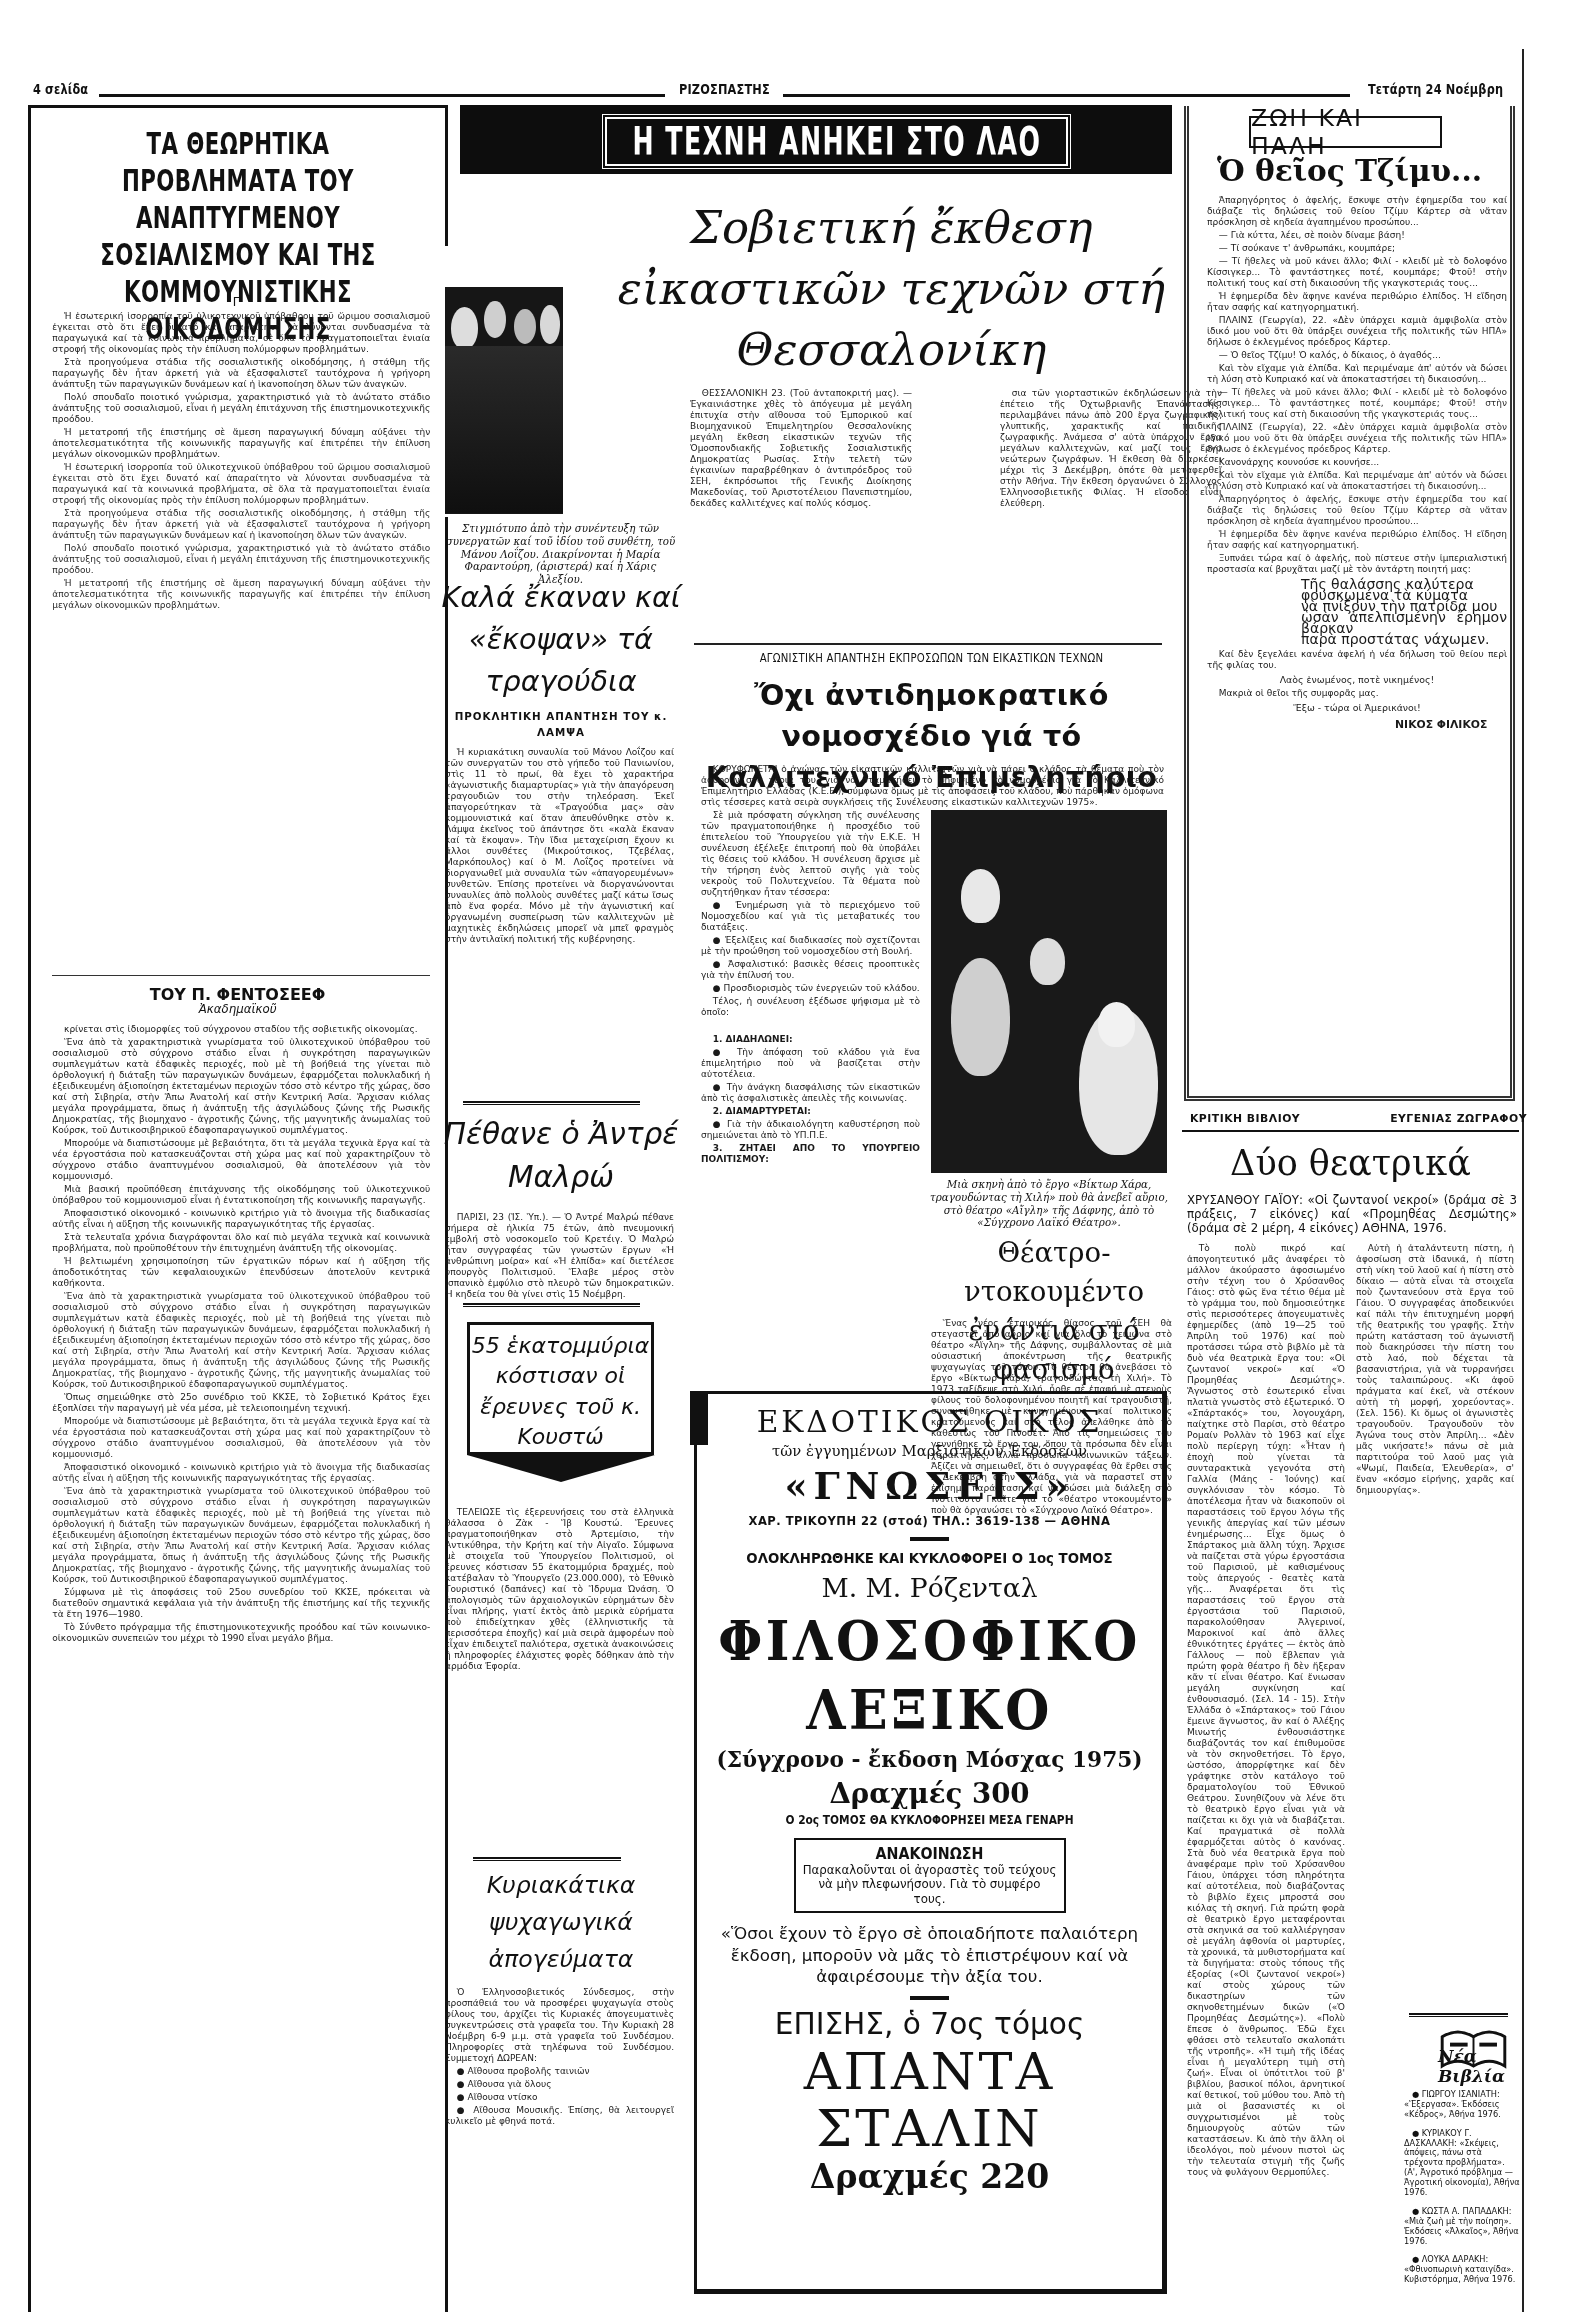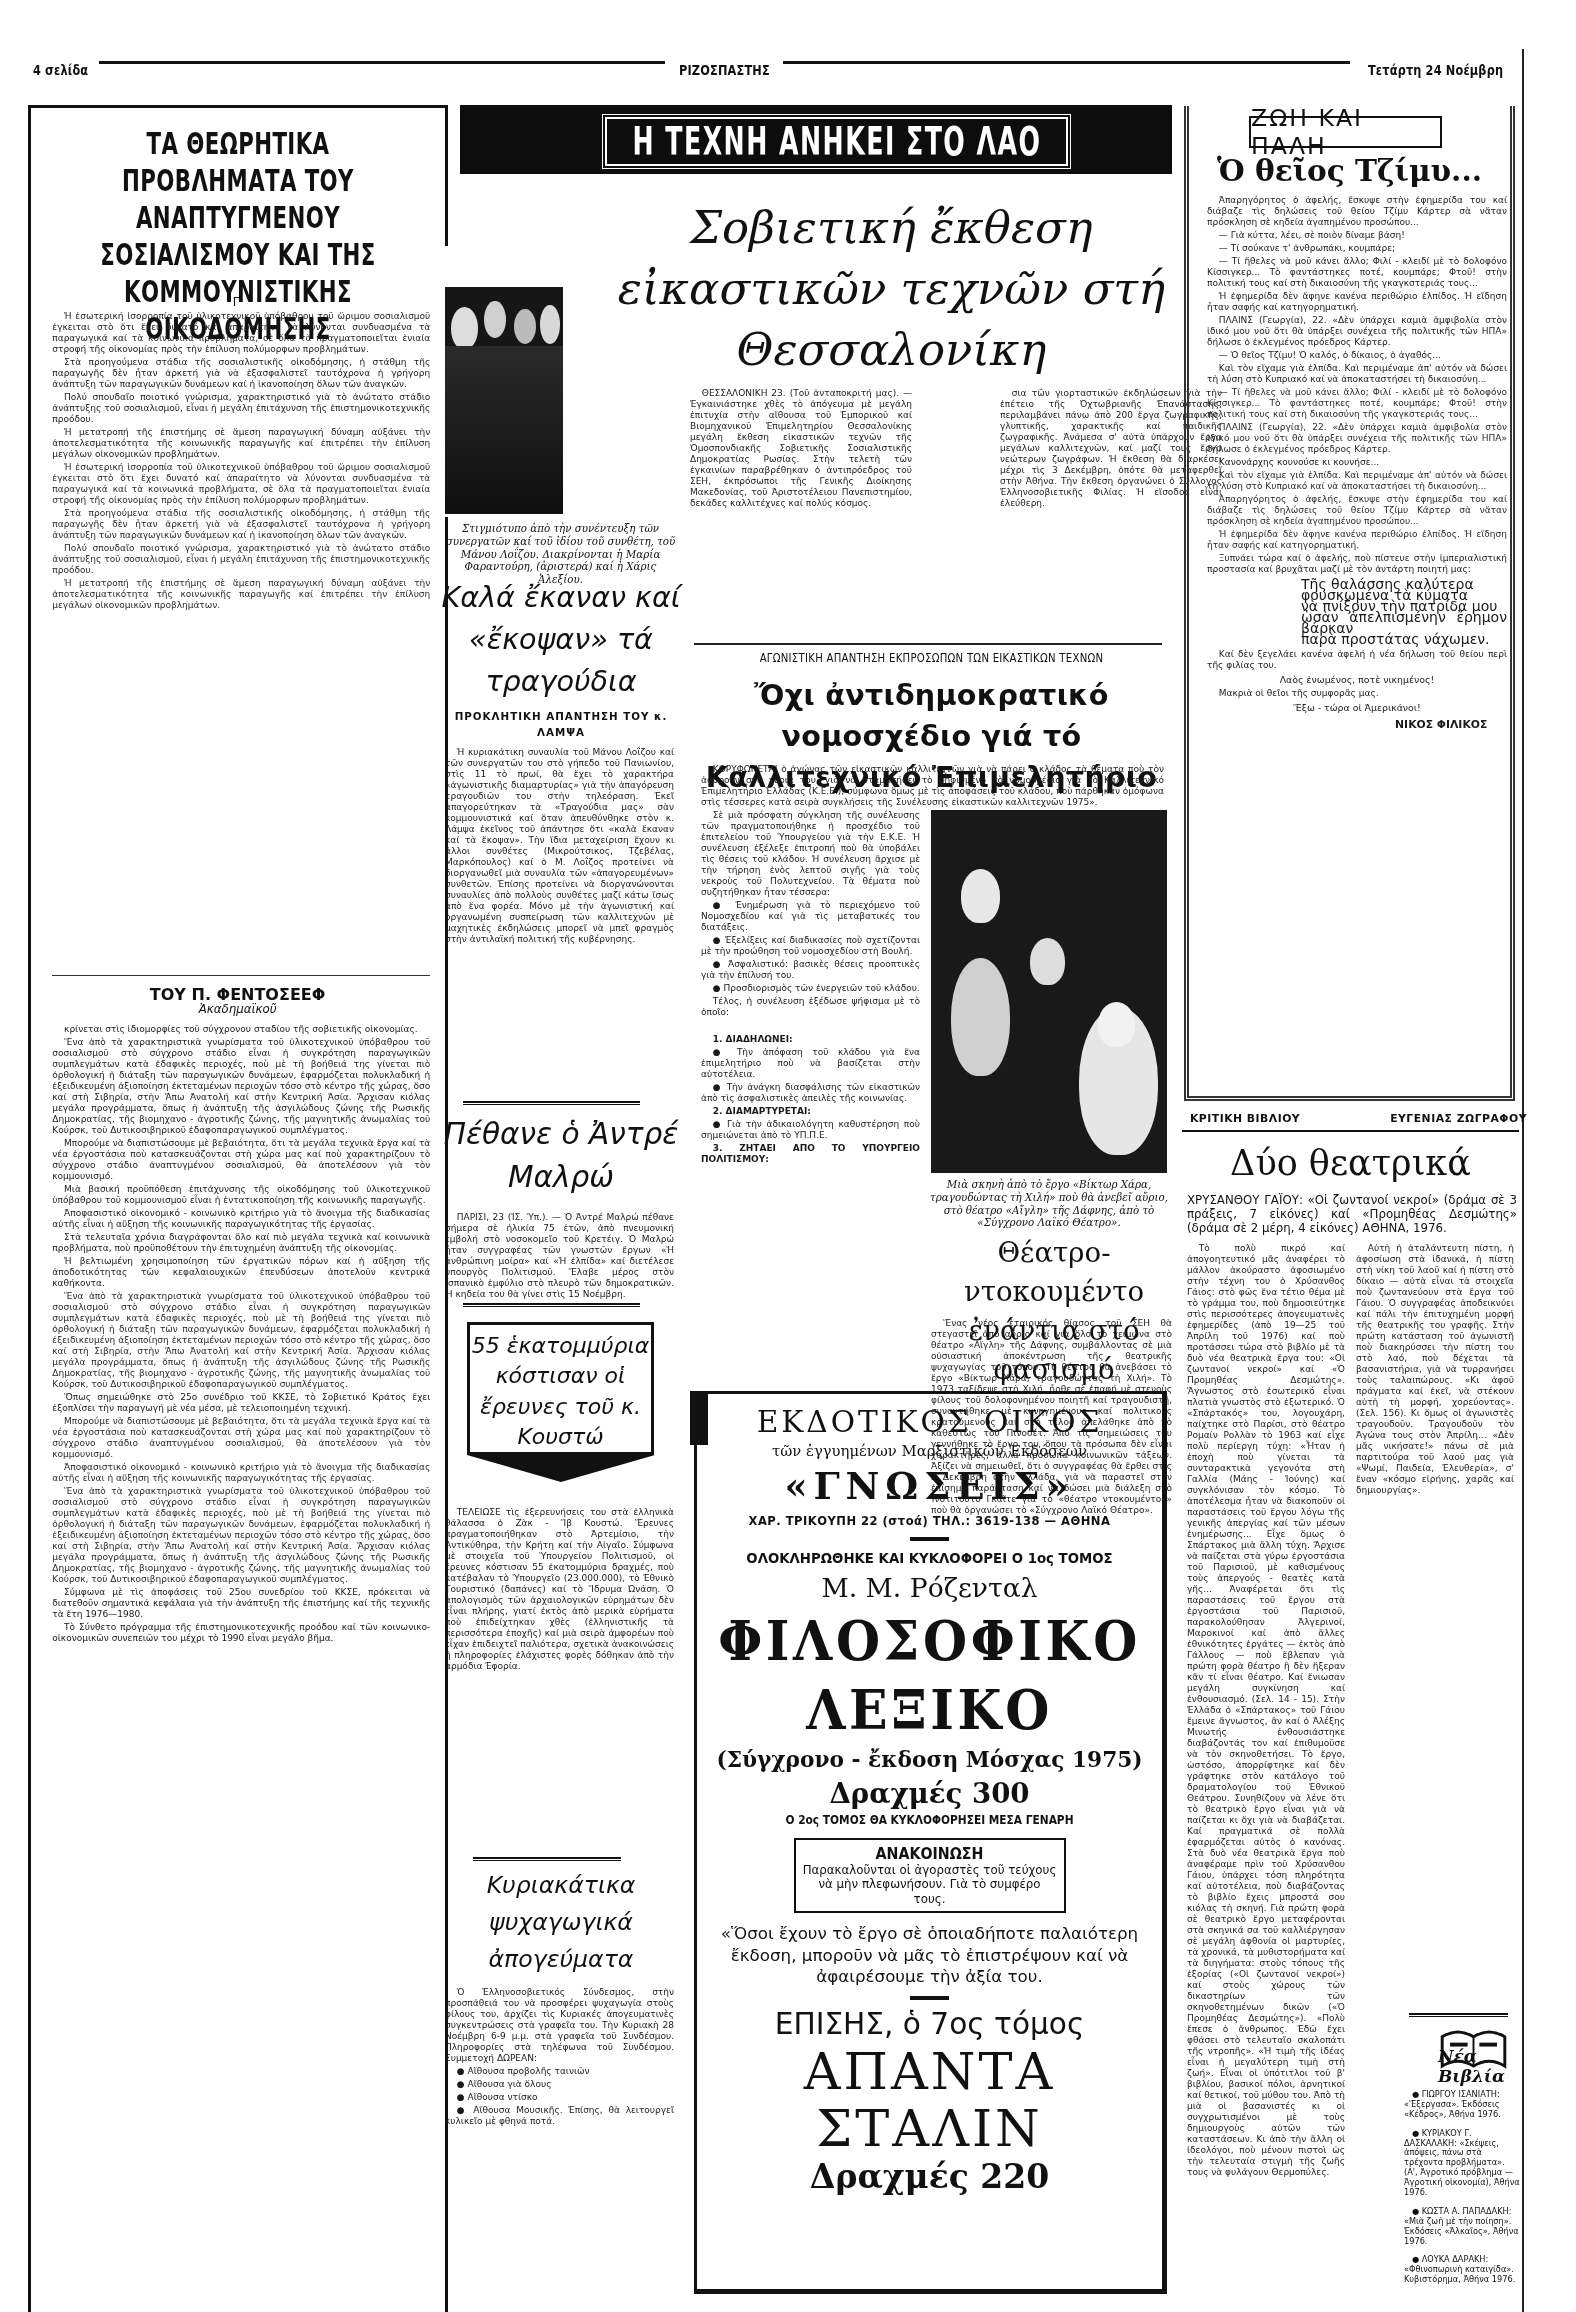--- a/index.html
+++ b/index.html
@@ -1,19 +1,19 @@
 <!DOCTYPE html>
 <html><head>
 <meta charset="utf-8">
 <style>
   * { box-sizing: border-box; margin: 0; padding: 0; }
   html, body { width: 1576px; height: 2313px; background: #ffffff; overflow: hidden; }
   body { position: relative; font-family: "DejaVu Sans", sans-serif; color: #111; }
   .abs { position: absolute; }
-  .masthead { top: 61px; left: 27.6px; width: 1487px; height: 25.6px; display: flex; align-items: flex-start; }
+  .masthead { top: 71px; left: 27.6px; width: 1487px; height: 25.6px; display: flex; align-items: flex-end; }
   .masthead .rule { flex: 1; height: 3px; background: #111; margin: 0 5.9px; }
   .masthead span { font-family: "DejaVu Sans Condensed", "DejaVu Sans", sans-serif; font-weight: bold; font-size: 14.8px; letter-spacing: 0.2px; transform: scaleX(0.85); }
   .page-right-edge { top: 49px; left: 1522px; width: 2px; height: 2266px; background: #222; }
 
   .body-text { font-family: "DejaVu Sans", sans-serif; font-size: 9px; line-height: 11px; text-align: justify; color: #1a1a1a; }
   .body-text p { text-indent: 11.8px; margin-bottom: 2px; }
   .filler { color: #2a2a2a; }
 
   
   .col1-box { top: 105px; left: 27.6px; width: 420px; height: 2246px; border: 3.9px solid #111; border-bottom-width: 4.9px; }

